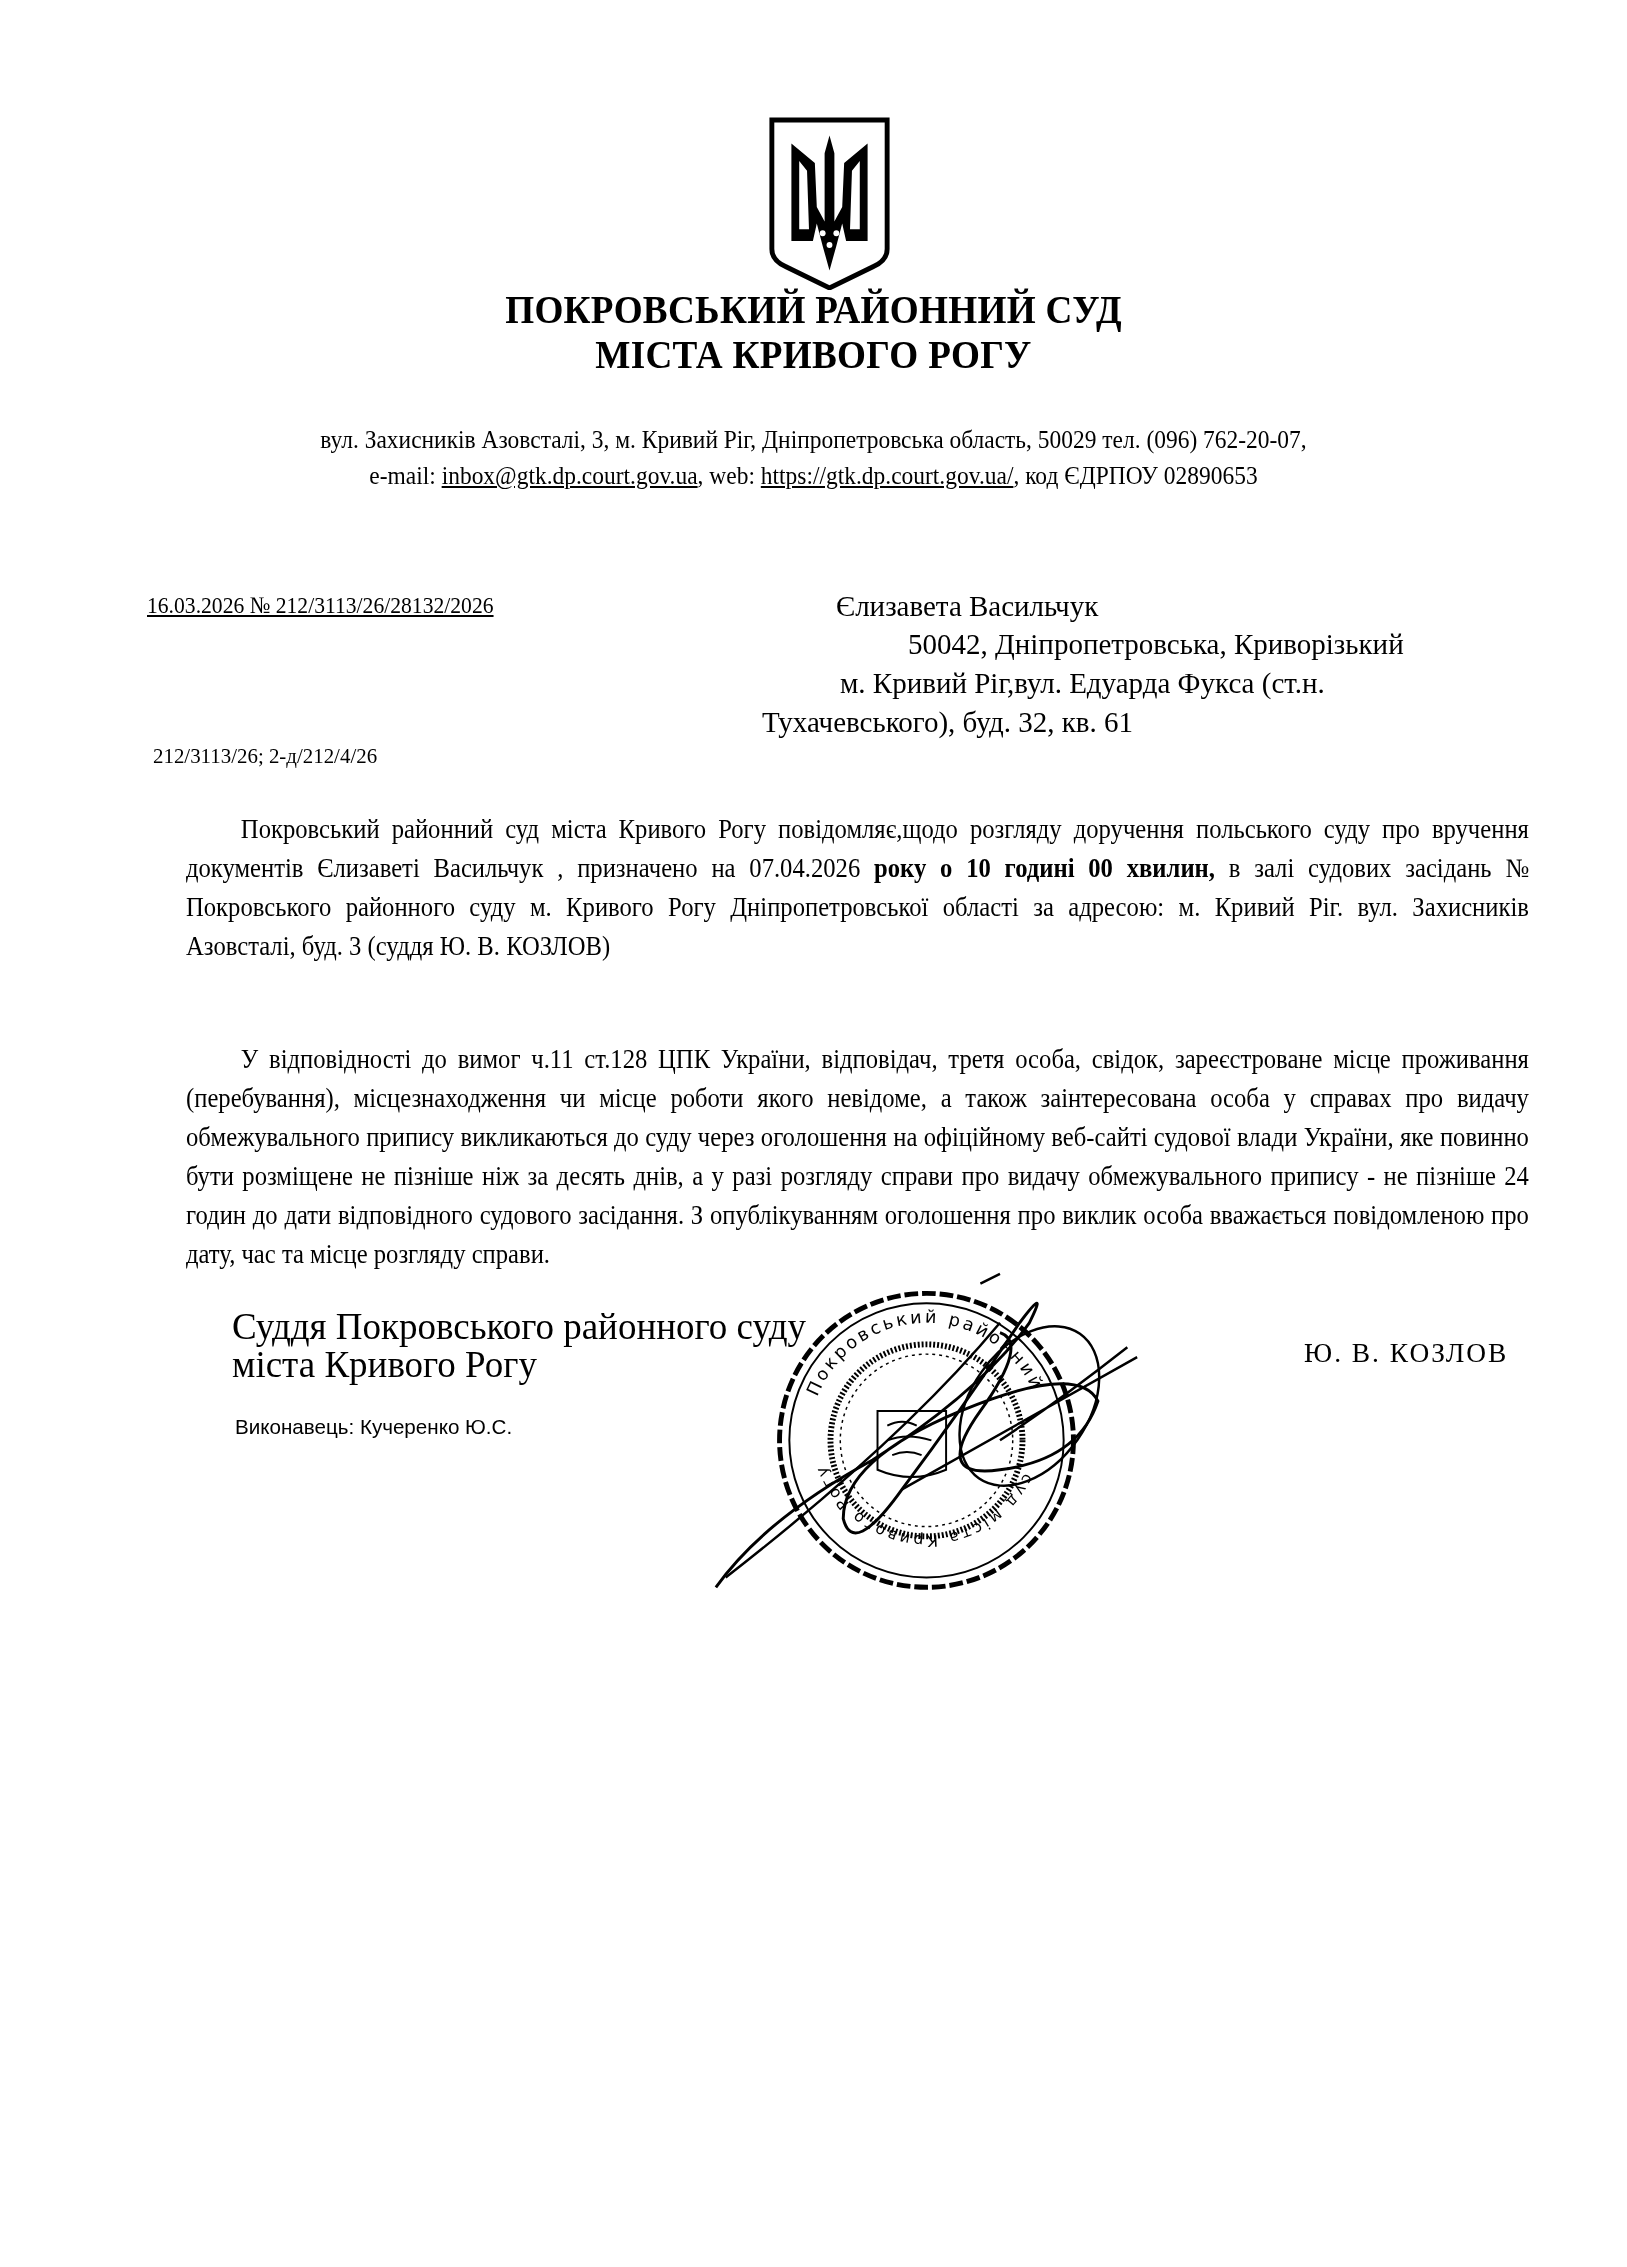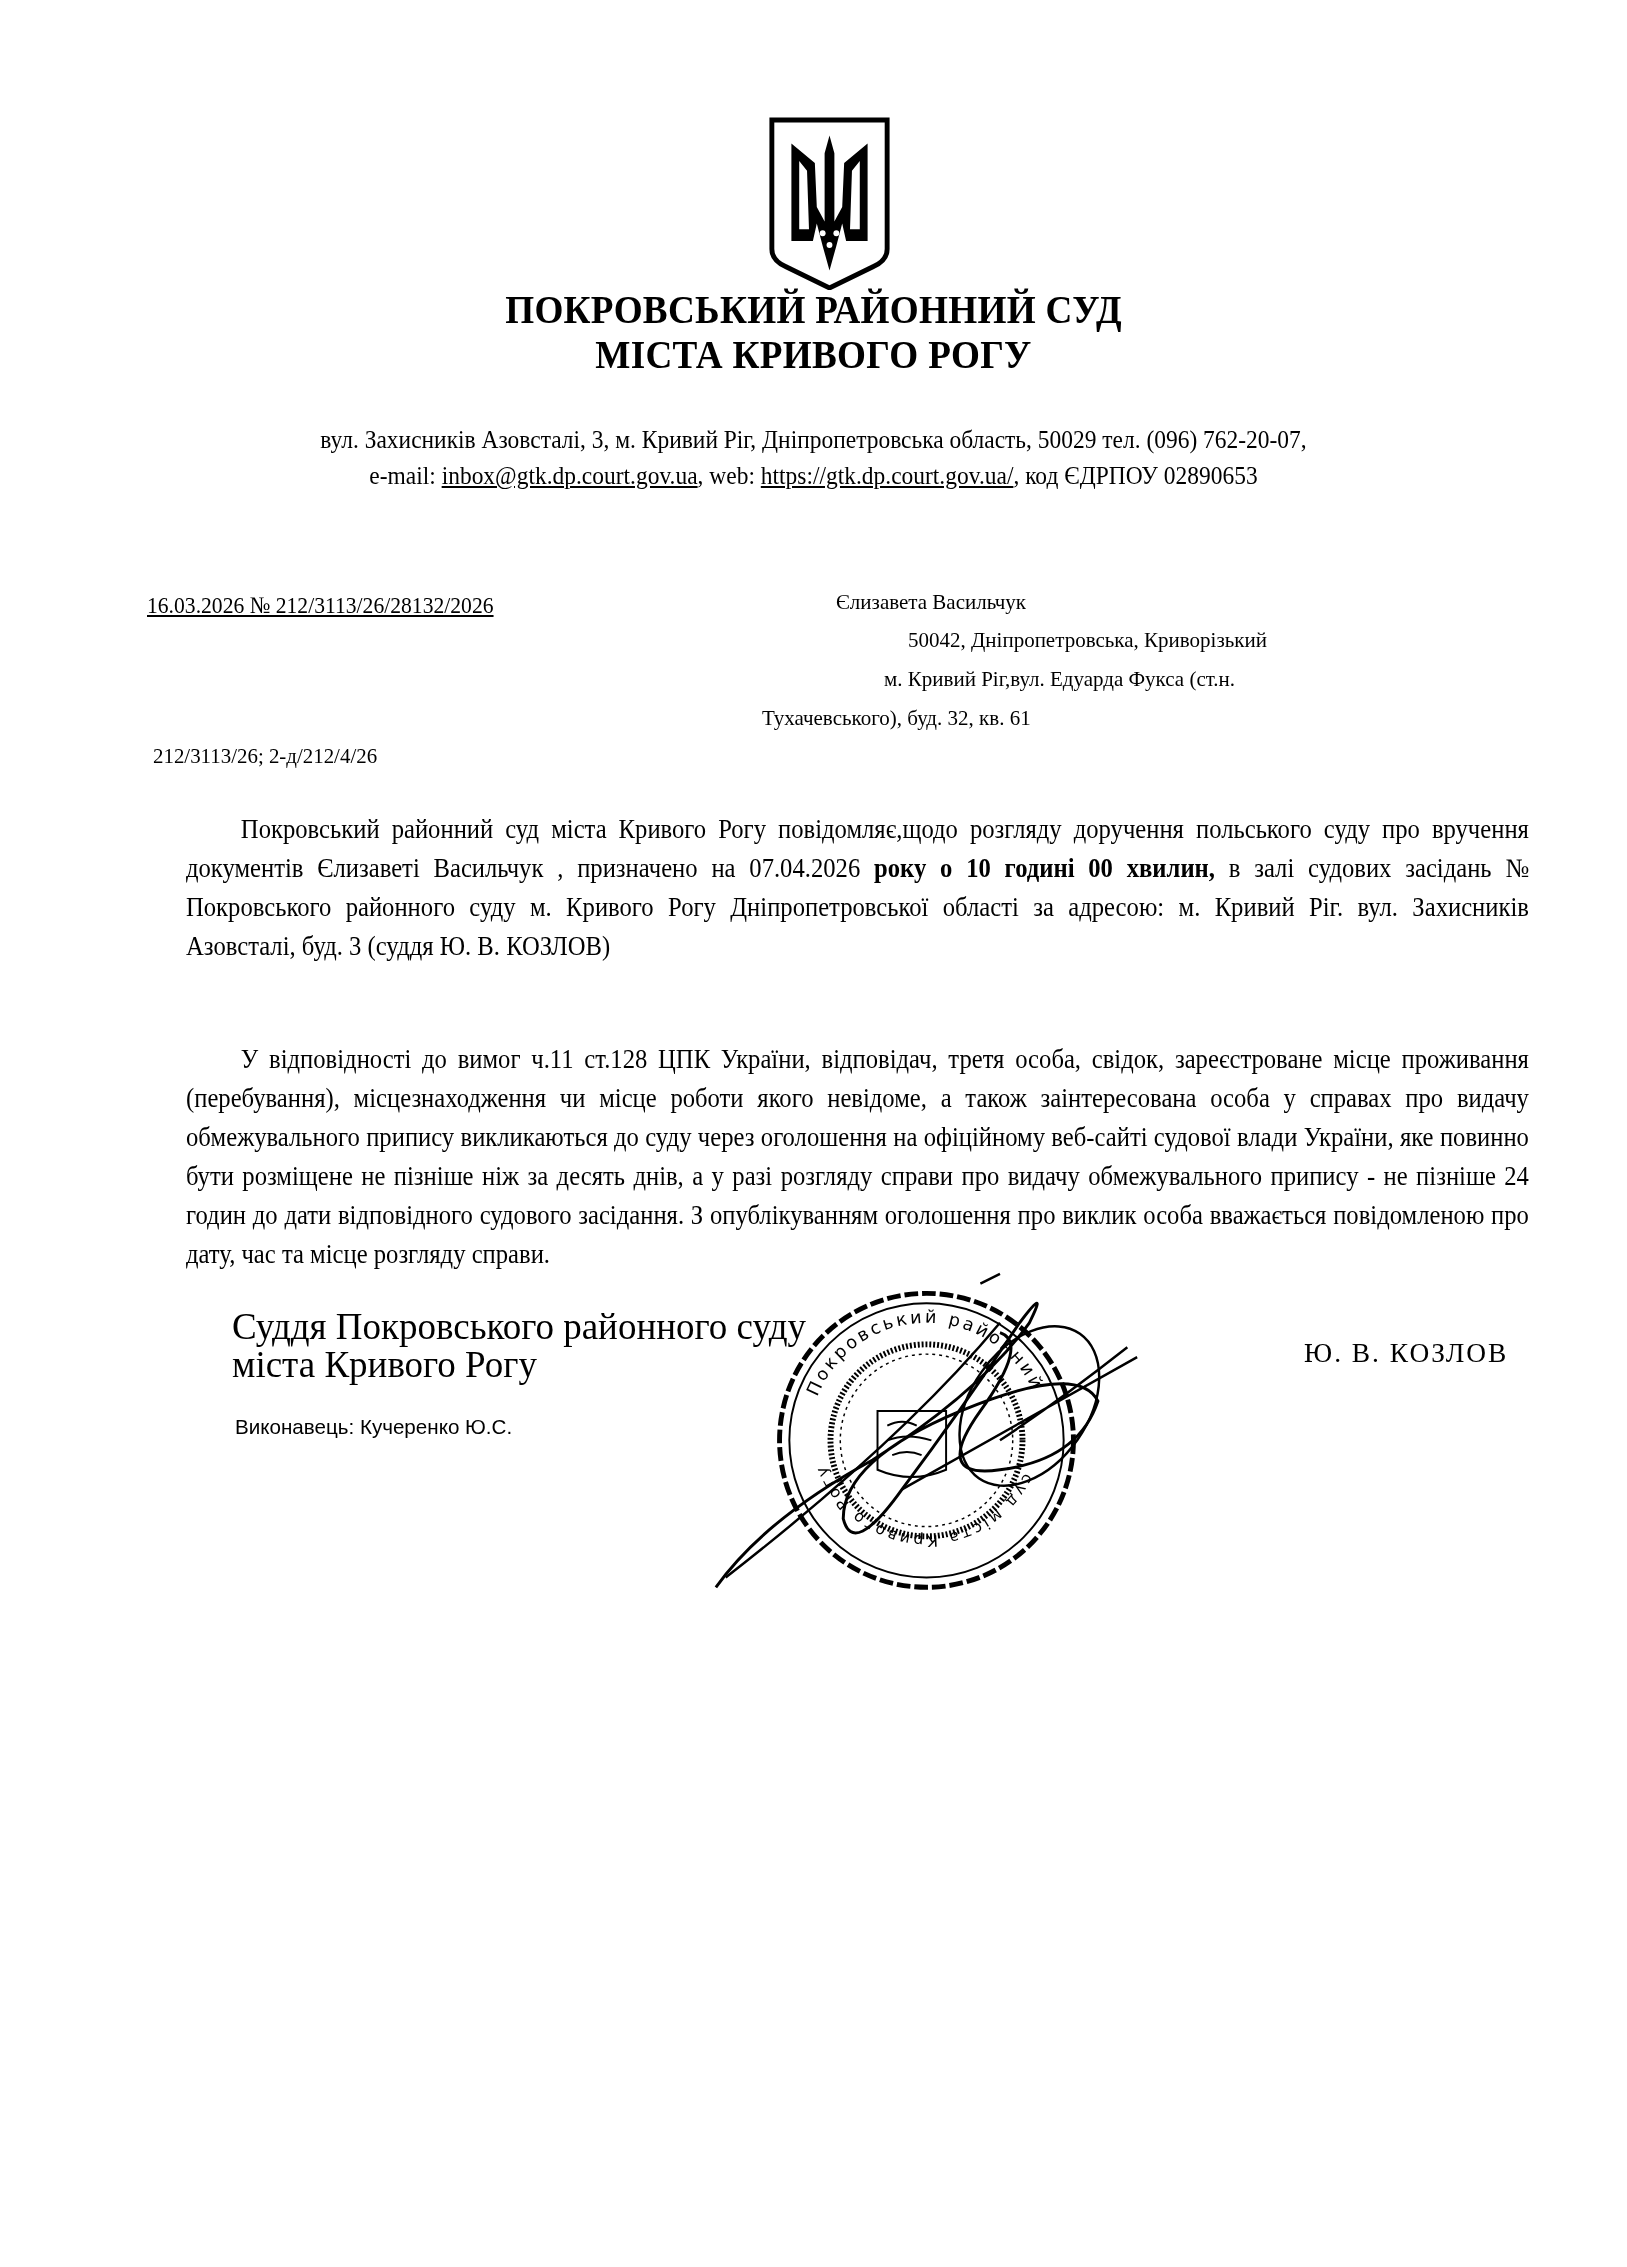--- a/index.html
+++ b/index.html
@@ -7,24 +7,24 @@
   .abs { position: absolute; }
   .coat { left: 766px; top: 114px; width: 127px; height: 176px; }
   .title { left: 0; width: 1627px; text-align: center; font-weight: bold; font-size: 40px; letter-spacing: 0.3px; line-height: 1; transform: scaleX(0.93); }
   .t1 { top: 290px; }
   .t2 { top: 335px; }
   .contact { left: 0; width: 1627px; text-align: center; font-size: 25.5px; line-height: 37px; transform: scaleX(0.92); }
   .c1 { top: 421px; }
   .c2 { top: 457px; }
   .u { text-decoration: underline; }
   .reg { left: 147px; top: 592px; font-size: 23.5px; text-decoration: underline; transform: scaleX(0.92); transform-origin: left; }
-  .recip { font-size: 21px; line-height: 1; text-align: center; }
+  .recip { font-size: 29px; line-height: 1; text-align: center; }
   .r1 { left: 836px; top: 592px; }
   .r2 { left: 908px; top: 630px; }
-  .r3 { left: 884px; top: 669px; }
+  .r3 { left: 840px; top: 669px; }
   .r4 { left: 762px; top: 708px; }
   .case { left: 153px; top: 743px; font-size: 22px; transform: scaleX(0.95); transform-origin: left; }
   .para { left: 186px; width: 1343px; font-size: 26.5px; line-height: 39px; text-align: justify; transform: scaleX(0.93); transform-origin: left; }
   .p1 { top: 810px; width: 1444px; text-indent: 59px; }
   .p2 { top: 1040px; width: 1444px; text-indent: 59px; }
   .b { font-weight: bold; }
   .sig-title { left: 232px; font-size: 37px; line-height: 36px; }
   .s1 { top: 1309px; }
   .s2 { top: 1347px; }
   .exec { left: 235px; top: 1415px; font-size: 20.6px; font-family: "Liberation Sans", "DejaVu Sans", sans-serif; }

